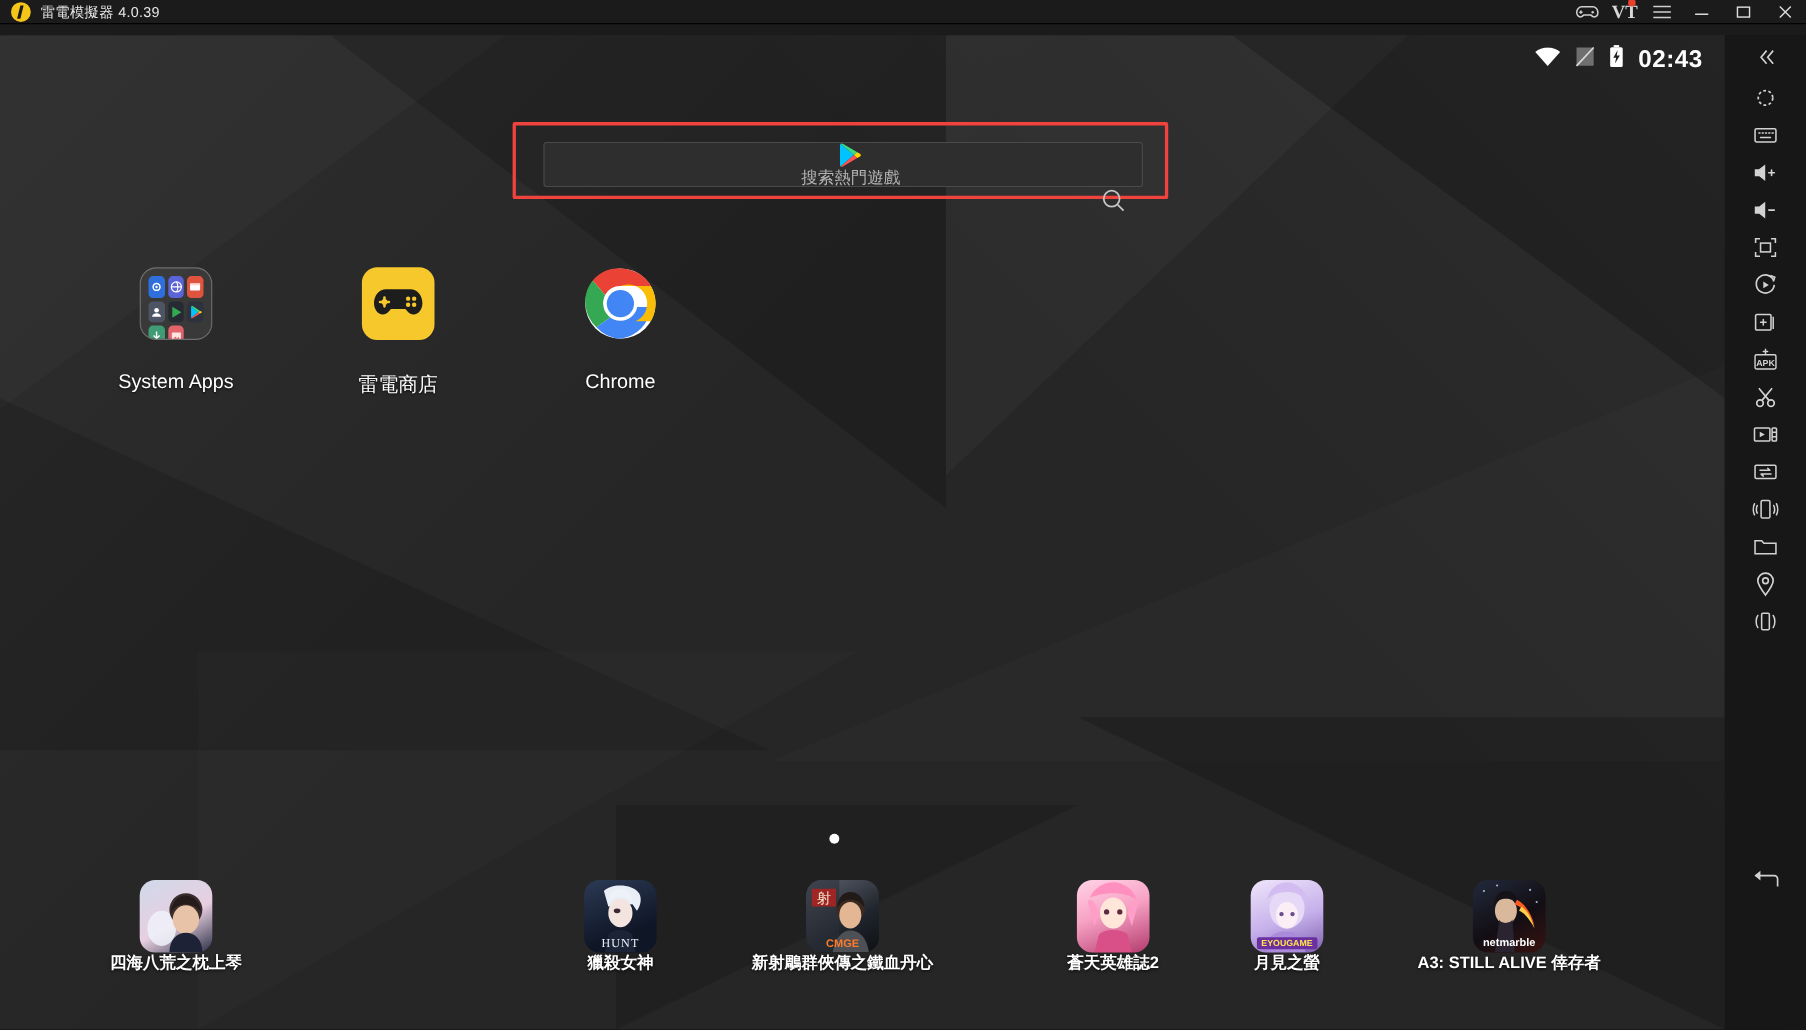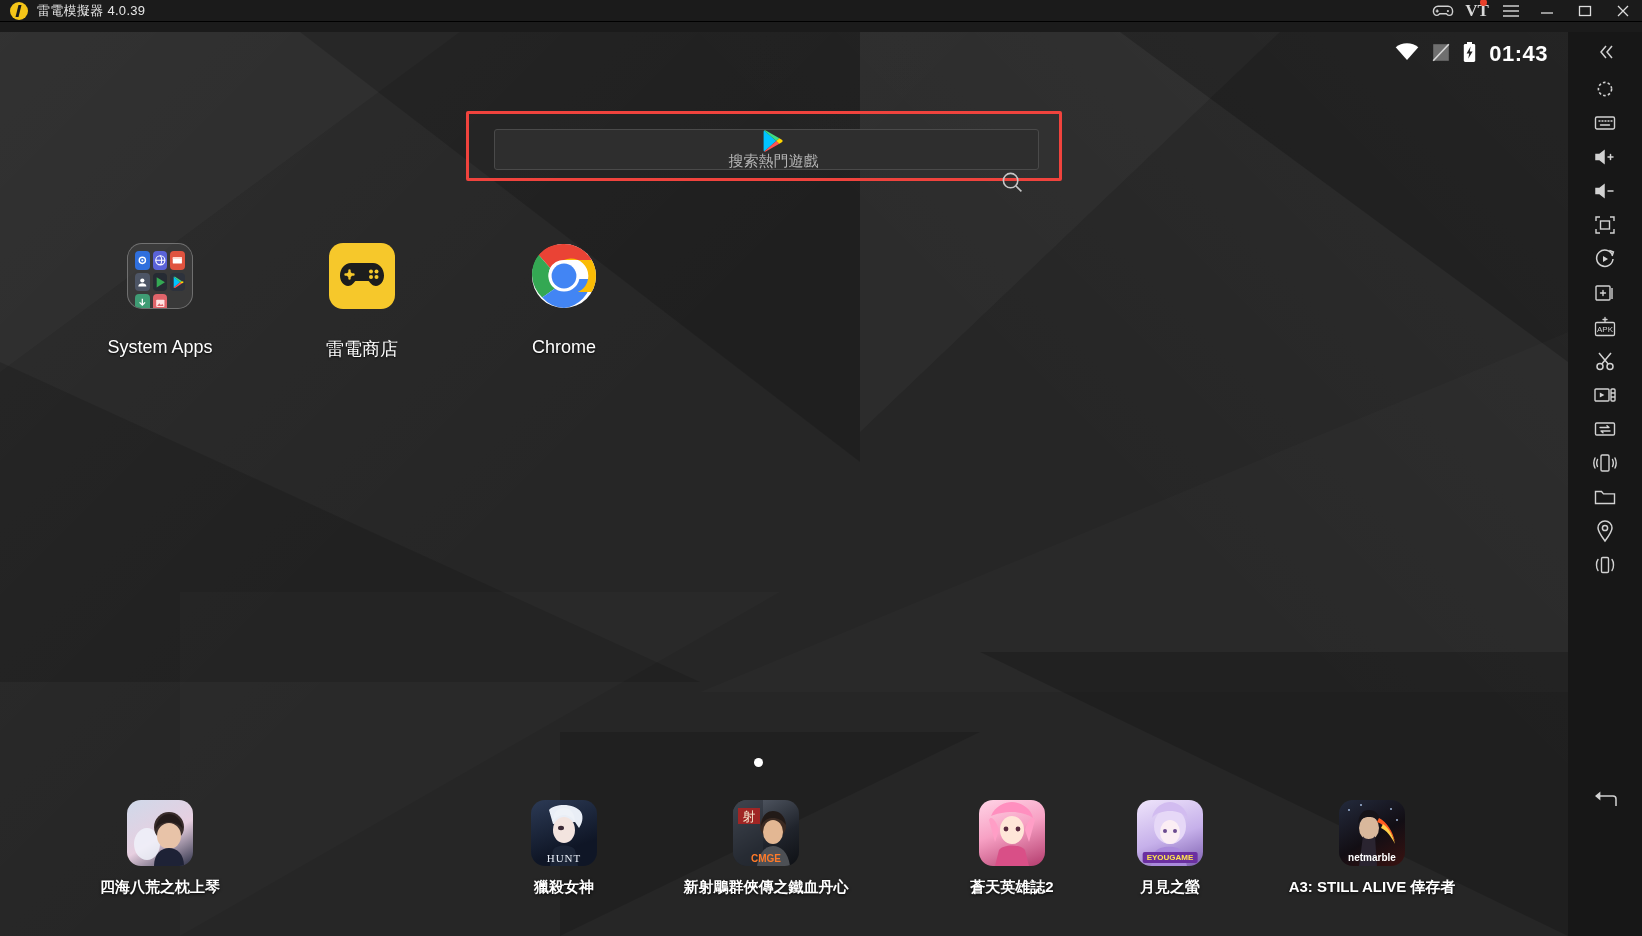--- a/index.html
+++ b/index.html
@@ -128,32 +128,32 @@
   }
 
   
   #dock { position:absolute; left:0; top:768px; width:1568px; height:110px; }
   .dockapp { position:absolute; width:210px; text-align:center; top:0; }
   .dockapp .art {
     width:66px; height:66px; margin:0 auto; border-radius:14px;
     position:relative; overflow:hidden;
   }
   .dockapp .lbl {
-    margin-top:12px; color:#fff; font-size:15px; font-weight:bold;
+    margin-top:0; color:#fff; font-size:15px; font-weight:bold;
     text-shadow:0 1px 3px rgba(0,0,0,.85); white-space:nowrap;
   }
 
   
   #sidebar {
     position:absolute; left:1568px; top:32px; width:74px; height:904px;
     background:#171717; display:flex; flex-direction:column; align-items:center;
   }
   .sbtn {
     width:74px; height:34px; display:flex; align-items:center; justify-content:center;
-    color:#737373; flex:none;
+    color:#737373; flex:none;font-weight:bold;
   }
   #sb-spacer { flex:1 1 auto; }
 </style>
 </head>
 <body>
 
 <div id="app">
 
   <div id="titlebar">
     <div id="tb-logo"></div>
@@ -218,21 +218,21 @@
           <path d="M1.2 17.8L16.8 1.2" stroke="#d8d8d8" stroke-width="1.6"></path>
         </svg>
       </span>
       <span>
         <svg width="13" height="21" viewBox="0 0 13 21">
           <rect x="4" y="0" width="5" height="2" fill="#fff"></rect>
           <rect x="0.8" y="2" width="11.4" height="18" rx="1.4" fill="#fff"></rect>
           <path d="M7.6 4.5L3.6 11.6h2.6l-1 5.2 4.4-7.4H6.8l.8-4.9z" fill="#222"></path>
         </svg>
       </span>
-      <span id="clock">01:43</span>
+      <span id="clock">02:43</span>
     </div>
 
     <div id="search-wrap">
       <div id="searchbar">
         <span id="play-icon">
           <svg width="20" height="22" viewBox="0 0 20 22">
             <path d="M1.2 0.6 13.3 11 1.2 21.4C0.8 21.1.6 20.6.6 19.9V2.1c0-.7.2-1.2.6-1.5z" fill="#00c3ff"></path>
             <path d="M1.2 0.6 13.3 11l3.1-2.7L3.6.9C2.6.3 1.7.2 1.2.6z" fill="#3ddc84"></path>
             <path d="M1.2 21.4 13.3 11l3.1 2.7L3.6 21.1c-1 .6-1.9.7-2.4.3z" fill="#ff5252"></path>
             <path d="M16.4 8.3 13.3 11l3.1 2.7 2.4-1.4c1.1-.7 1.1-1.9 0-2.6l-2.4-1.4z" fill="#ffd500"></path>

